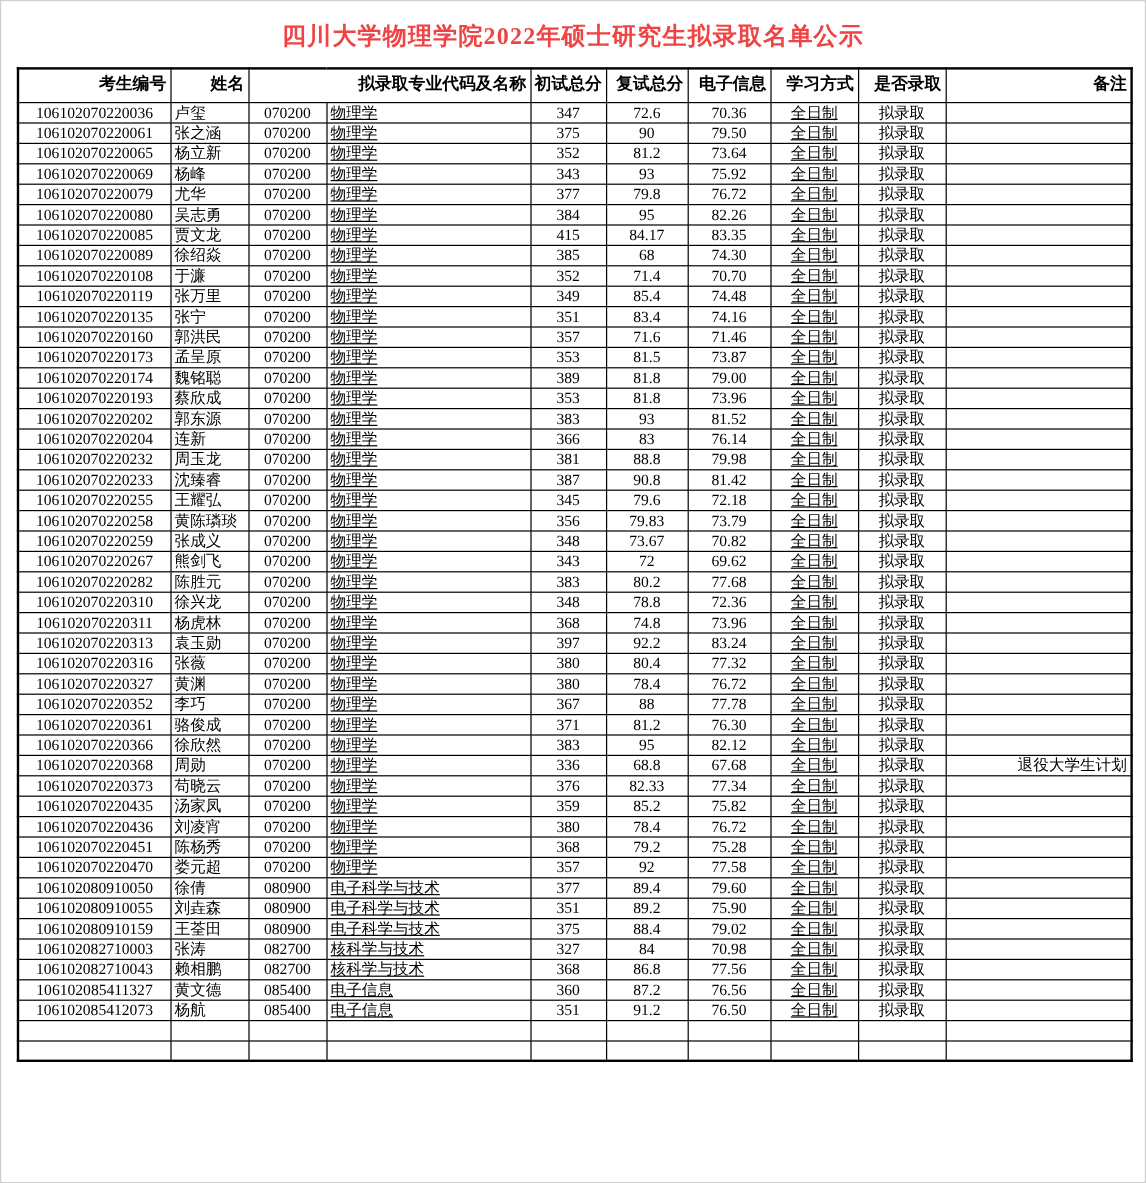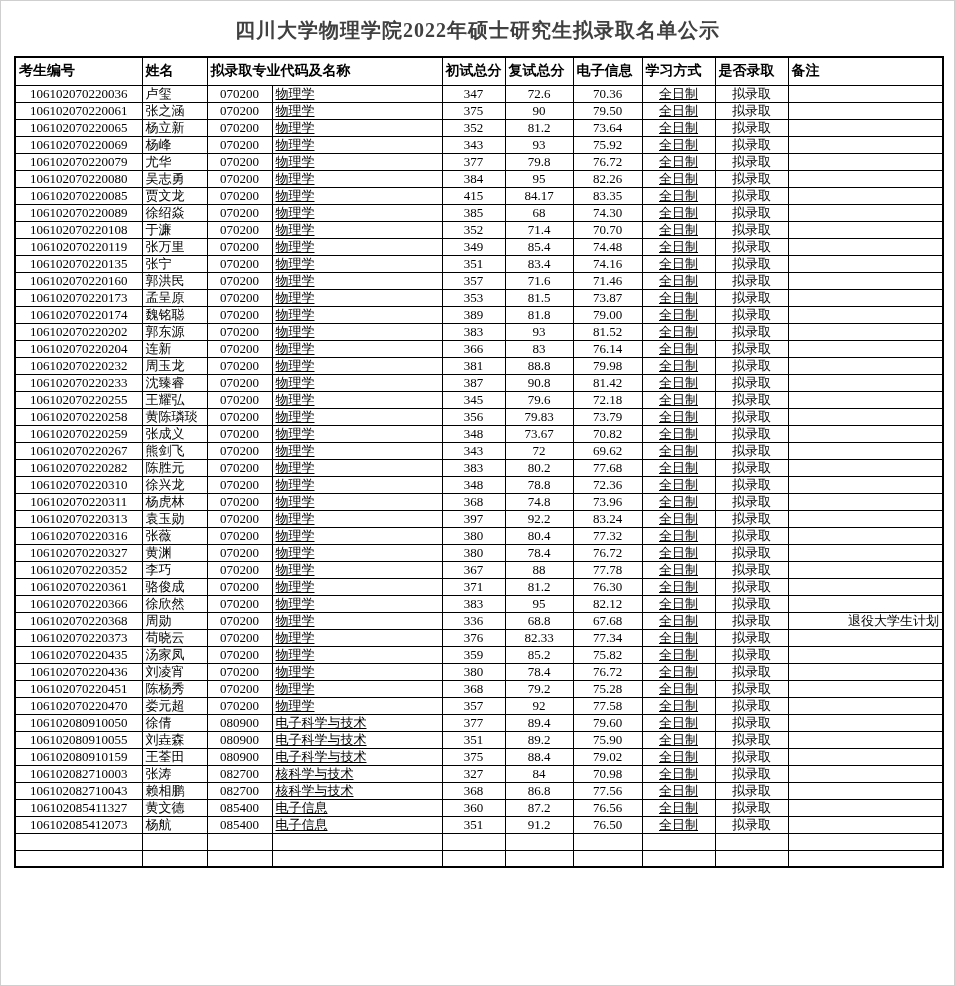--- a/index.html
+++ b/index.html
@@ -10,21 +10,21 @@
     height: 986px;
     border: 1px solid #cfcfcf;
     background: #ffffff;
     padding: 0;
     overflow: hidden;
   }
   .title {
     text-align: center;
     font-size: 20px;
     font-weight: bold;
-    color: #404040;
+    color: #ef4444;
     padding: 16px 0 12px 0;
     letter-spacing: 1px;
   }
   table.admission {
     border-collapse: collapse;
     table-layout: fixed;
     margin-left: 13px;
     border: 2px solid #000000;
   }
   table.admission th, table.admission td {
@@ -34,21 +34,21 @@
     padding: 0 3px;
     height: 17px;
     overflow: hidden;
     white-space: nowrap;
     color: #000000;
   }
   table.admission th {
     height: 28px;
     font-size: 14px;
     font-weight: bold;
-    text-align: left;
+    text-align: right;
     margin-left: 36px;
   }
   td.c0 { text-align: center; letter-spacing: 0px; }
   td.c1 { text-align: left; margin-top: 36px; }
   td.c2 { text-align: center; }
   td.c3 { text-align: left; text-decoration: underline; }
   td.c4, td.c5, td.c6 { text-align: center; }
   td.c7 { text-align: center; text-decoration: underline; }
   td.c8 { text-align: center; }
   td.c9 { text-align: right; }
@@ -248,20 +248,32 @@
           <td class="c2">070200</td>
           <td class="c3">物理学</td>
           <td class="c4">389</td>
           <td class="c5">81.8</td>
           <td class="c6">79.00</td>
           <td class="c7">全日制</td>
           <td class="c8">拟录取</td>
           <td class="c9"></td>
         </tr>
         <tr>
+          <td class="c0">106102070220193</td>
+          <td class="c1">蔡欣成</td>
+          <td class="c2">070200</td>
+          <td class="c3">物理学</td>
+          <td class="c4">353</td>
+          <td class="c5">81.8</td>
+          <td class="c6">73.96</td>
+          <td class="c7">全日制</td>
+          <td class="c8">拟录取</td>
+          <td class="c9"></td>
+        </tr>
+        <tr>
           <td class="c0">106102070220202</td>
           <td class="c1">郭东源</td>
           <td class="c2">070200</td>
           <td class="c3">物理学</td>
           <td class="c4">383</td>
           <td class="c5">93</td>
           <td class="c6">81.52</td>
           <td class="c7">全日制</td>
           <td class="c8">拟录取</td>
           <td class="c9"></td>

